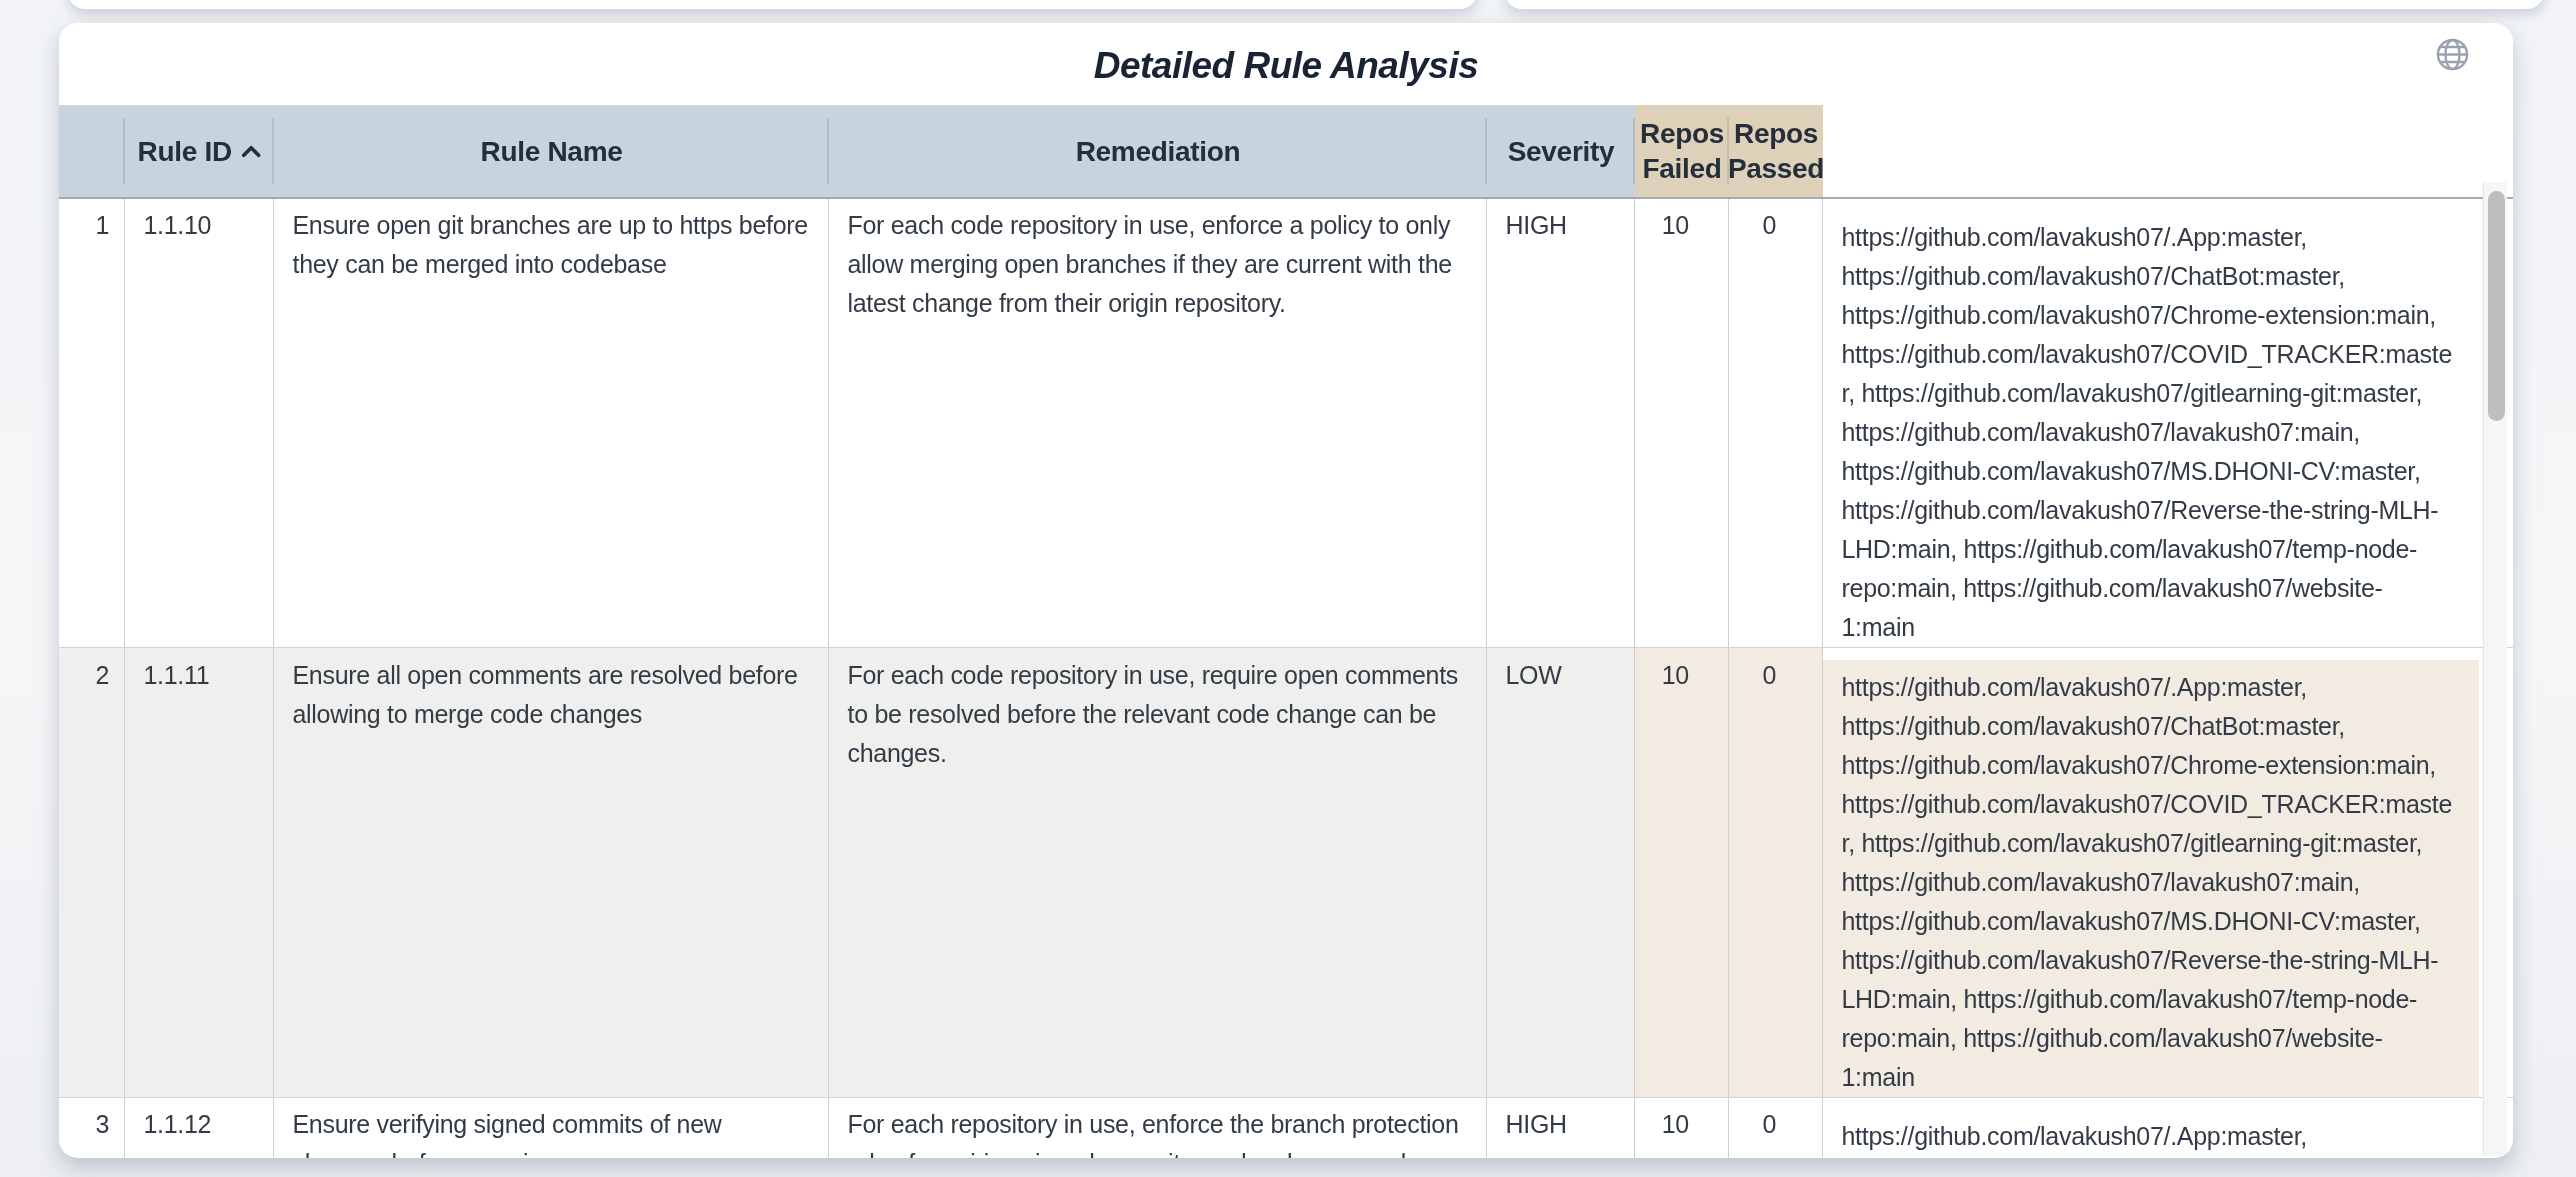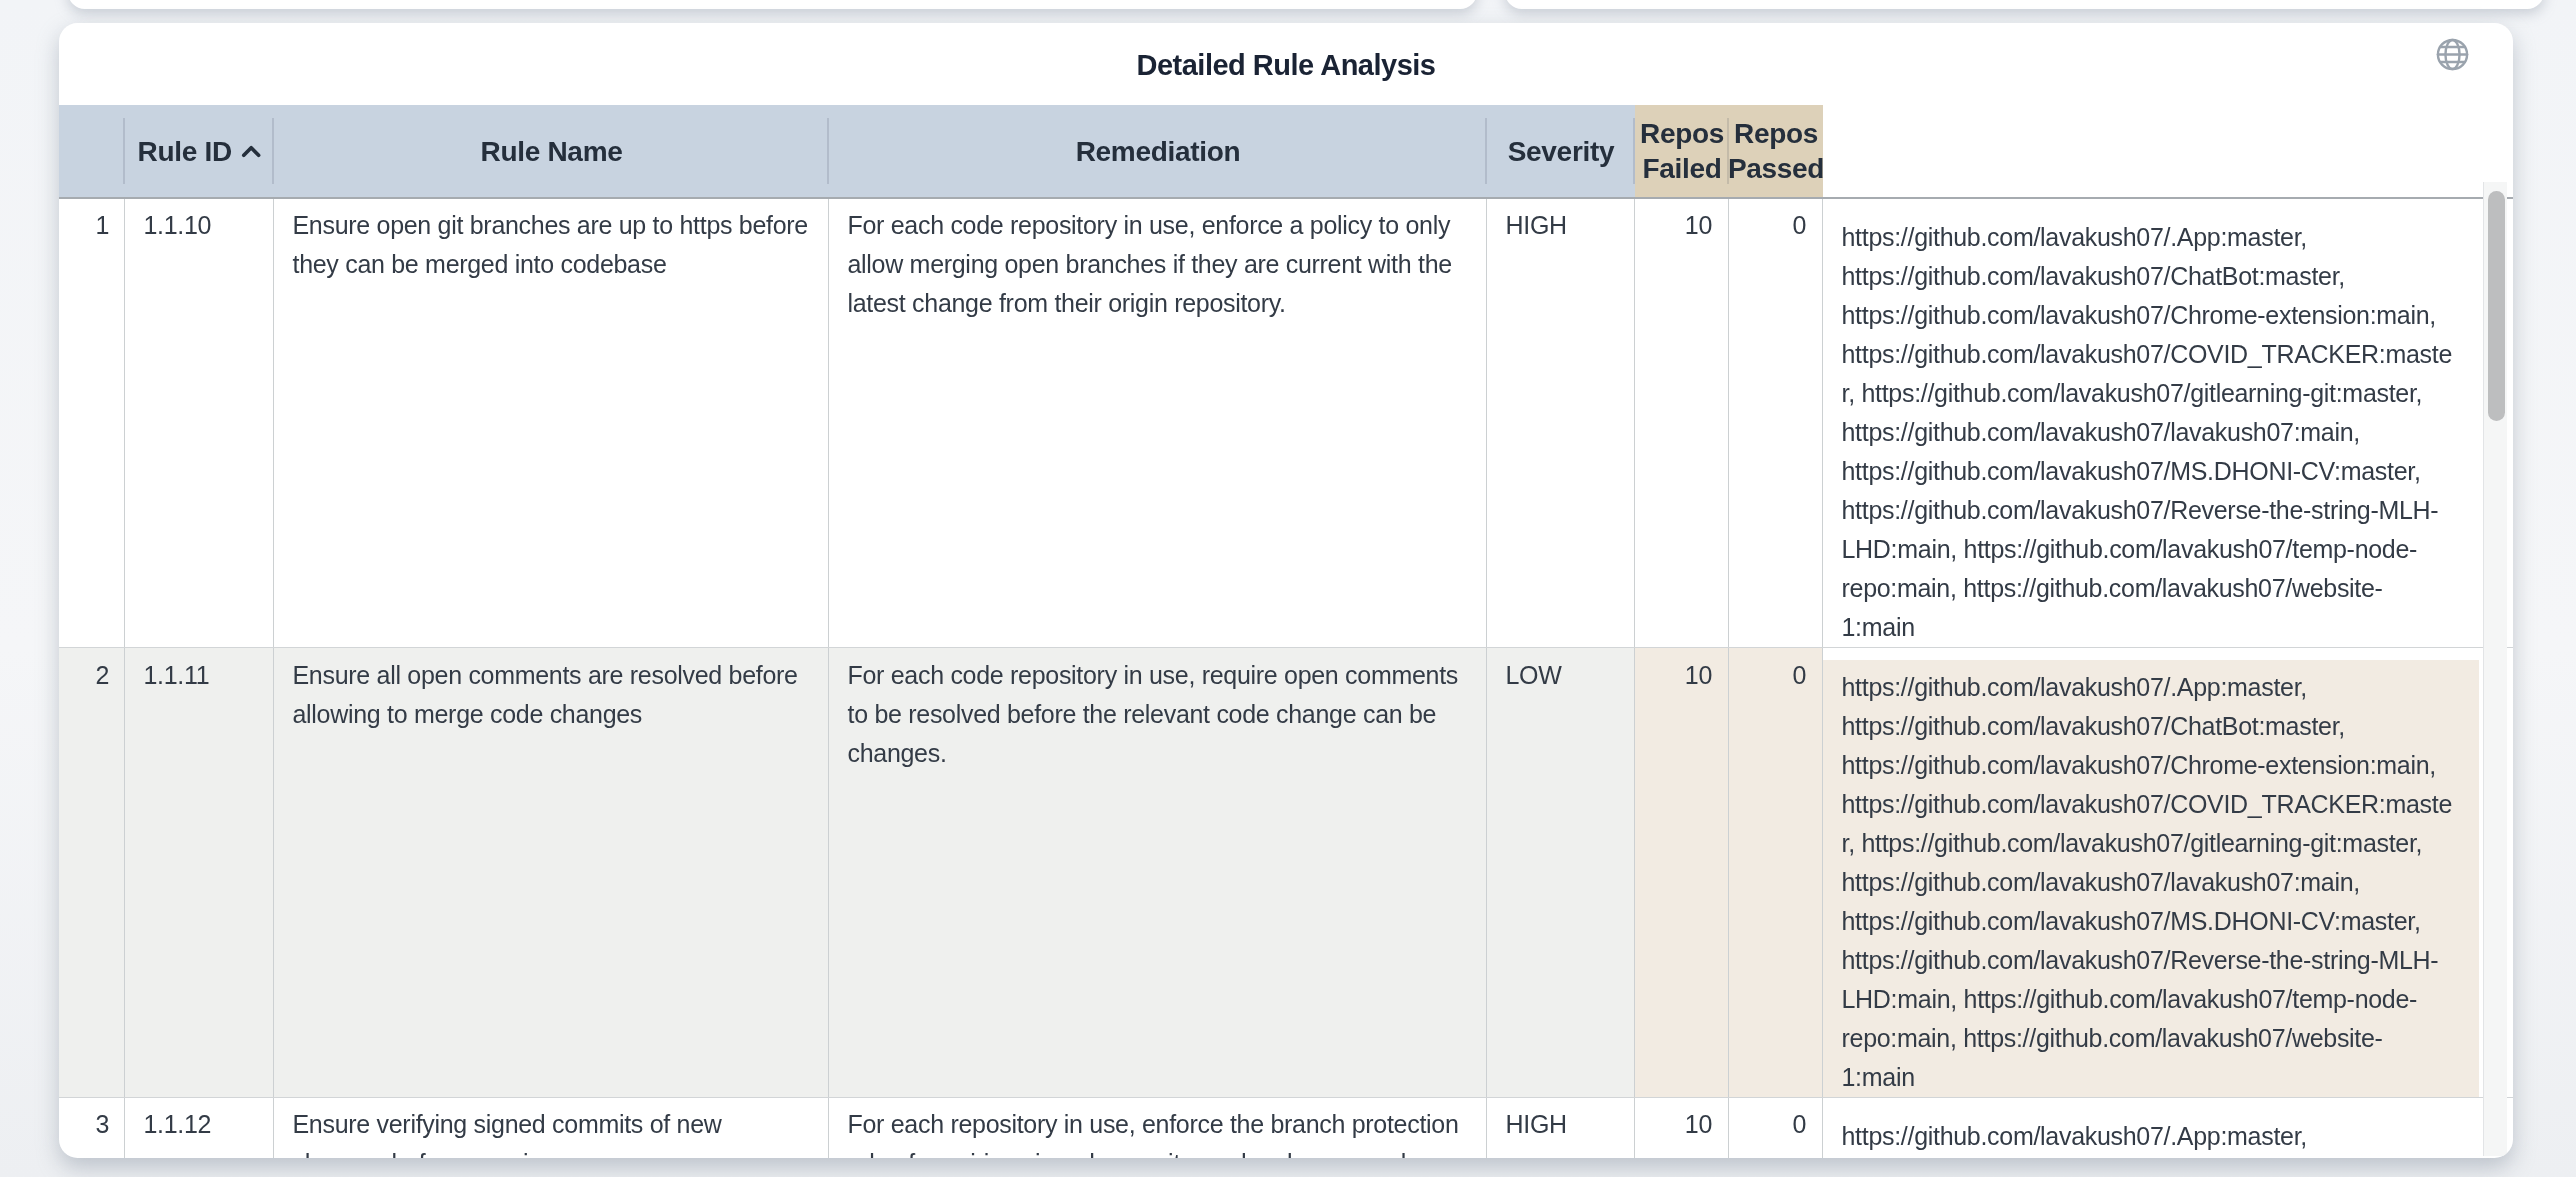--- a/index.html
+++ b/index.html
@@ -23,21 +23,21 @@
 
   
   .card {
     position:absolute; left:59px; top:23px; width:2454px; height:1135px;
     background:#ffffff; border-radius:18.5px; overflow:hidden;
     box-shadow:0 9.3px 22px rgba(130,142,158,0.45);
   }
   .card-head { position:relative; height:82px; }
   .page-title {
     line-height:85px; text-align:center;
-    font-size:29px; font-weight:bold; color:#1a2334; letter-spacing:-0.5px;
+    font-size:37px; font-weight:bold; color:#1a2334; letter-spacing:-0.5px;font-style:italic;
   }
   .globe { position:absolute; top:12px; right:41px; width:39px; height:39px; cursor:pointer; }
 
   
   .grid-cols {
     display:grid;
     grid-template-columns:66px 149px 555px 658px 148px 94px 94px 656px;
   }
   .thead { height:94px; border-bottom:2.8px solid #a6abb0; }
   .th {
@@ -55,21 +55,21 @@
 
   .row { min-height:389px; }
   .row + .row { border-top:1.9px solid #d2d5d7; }
   .td {
     padding:7.4px 18.5px 0 18.5px; font-size:25px; line-height:39px;
     letter-spacing:-0.3px; color:#333b46; border-right:1.9px solid #ccd0d2;
     overflow:hidden;
   }
   .td:last-child { border-right:none; padding-right:26px; overflow-wrap:break-word;margin-top:12px; }
   .td.num    { text-align:right; padding-right:15px; }
-  .td.center { text-align:right; padding-left:3.7px; padding-right:16px; }
+  .td.center { text-align:center; padding-left:3.7px; padding-right:16px; }
   .row.alt .td       { background:#eff0ee; }
   .row.alt .td.tanbg { background:#f2ebe2; }
 
   
   .sb-track {
     position:absolute; top:159px; right:5.6px; bottom:1.9px; width:24px;
     background:#f5f6f6; border-left:0.9px solid #e2e4e6;
   }
   .sb-thumb {
     position:absolute; left:3.7px; top:9.3px; width:16.7px; height:230px;

